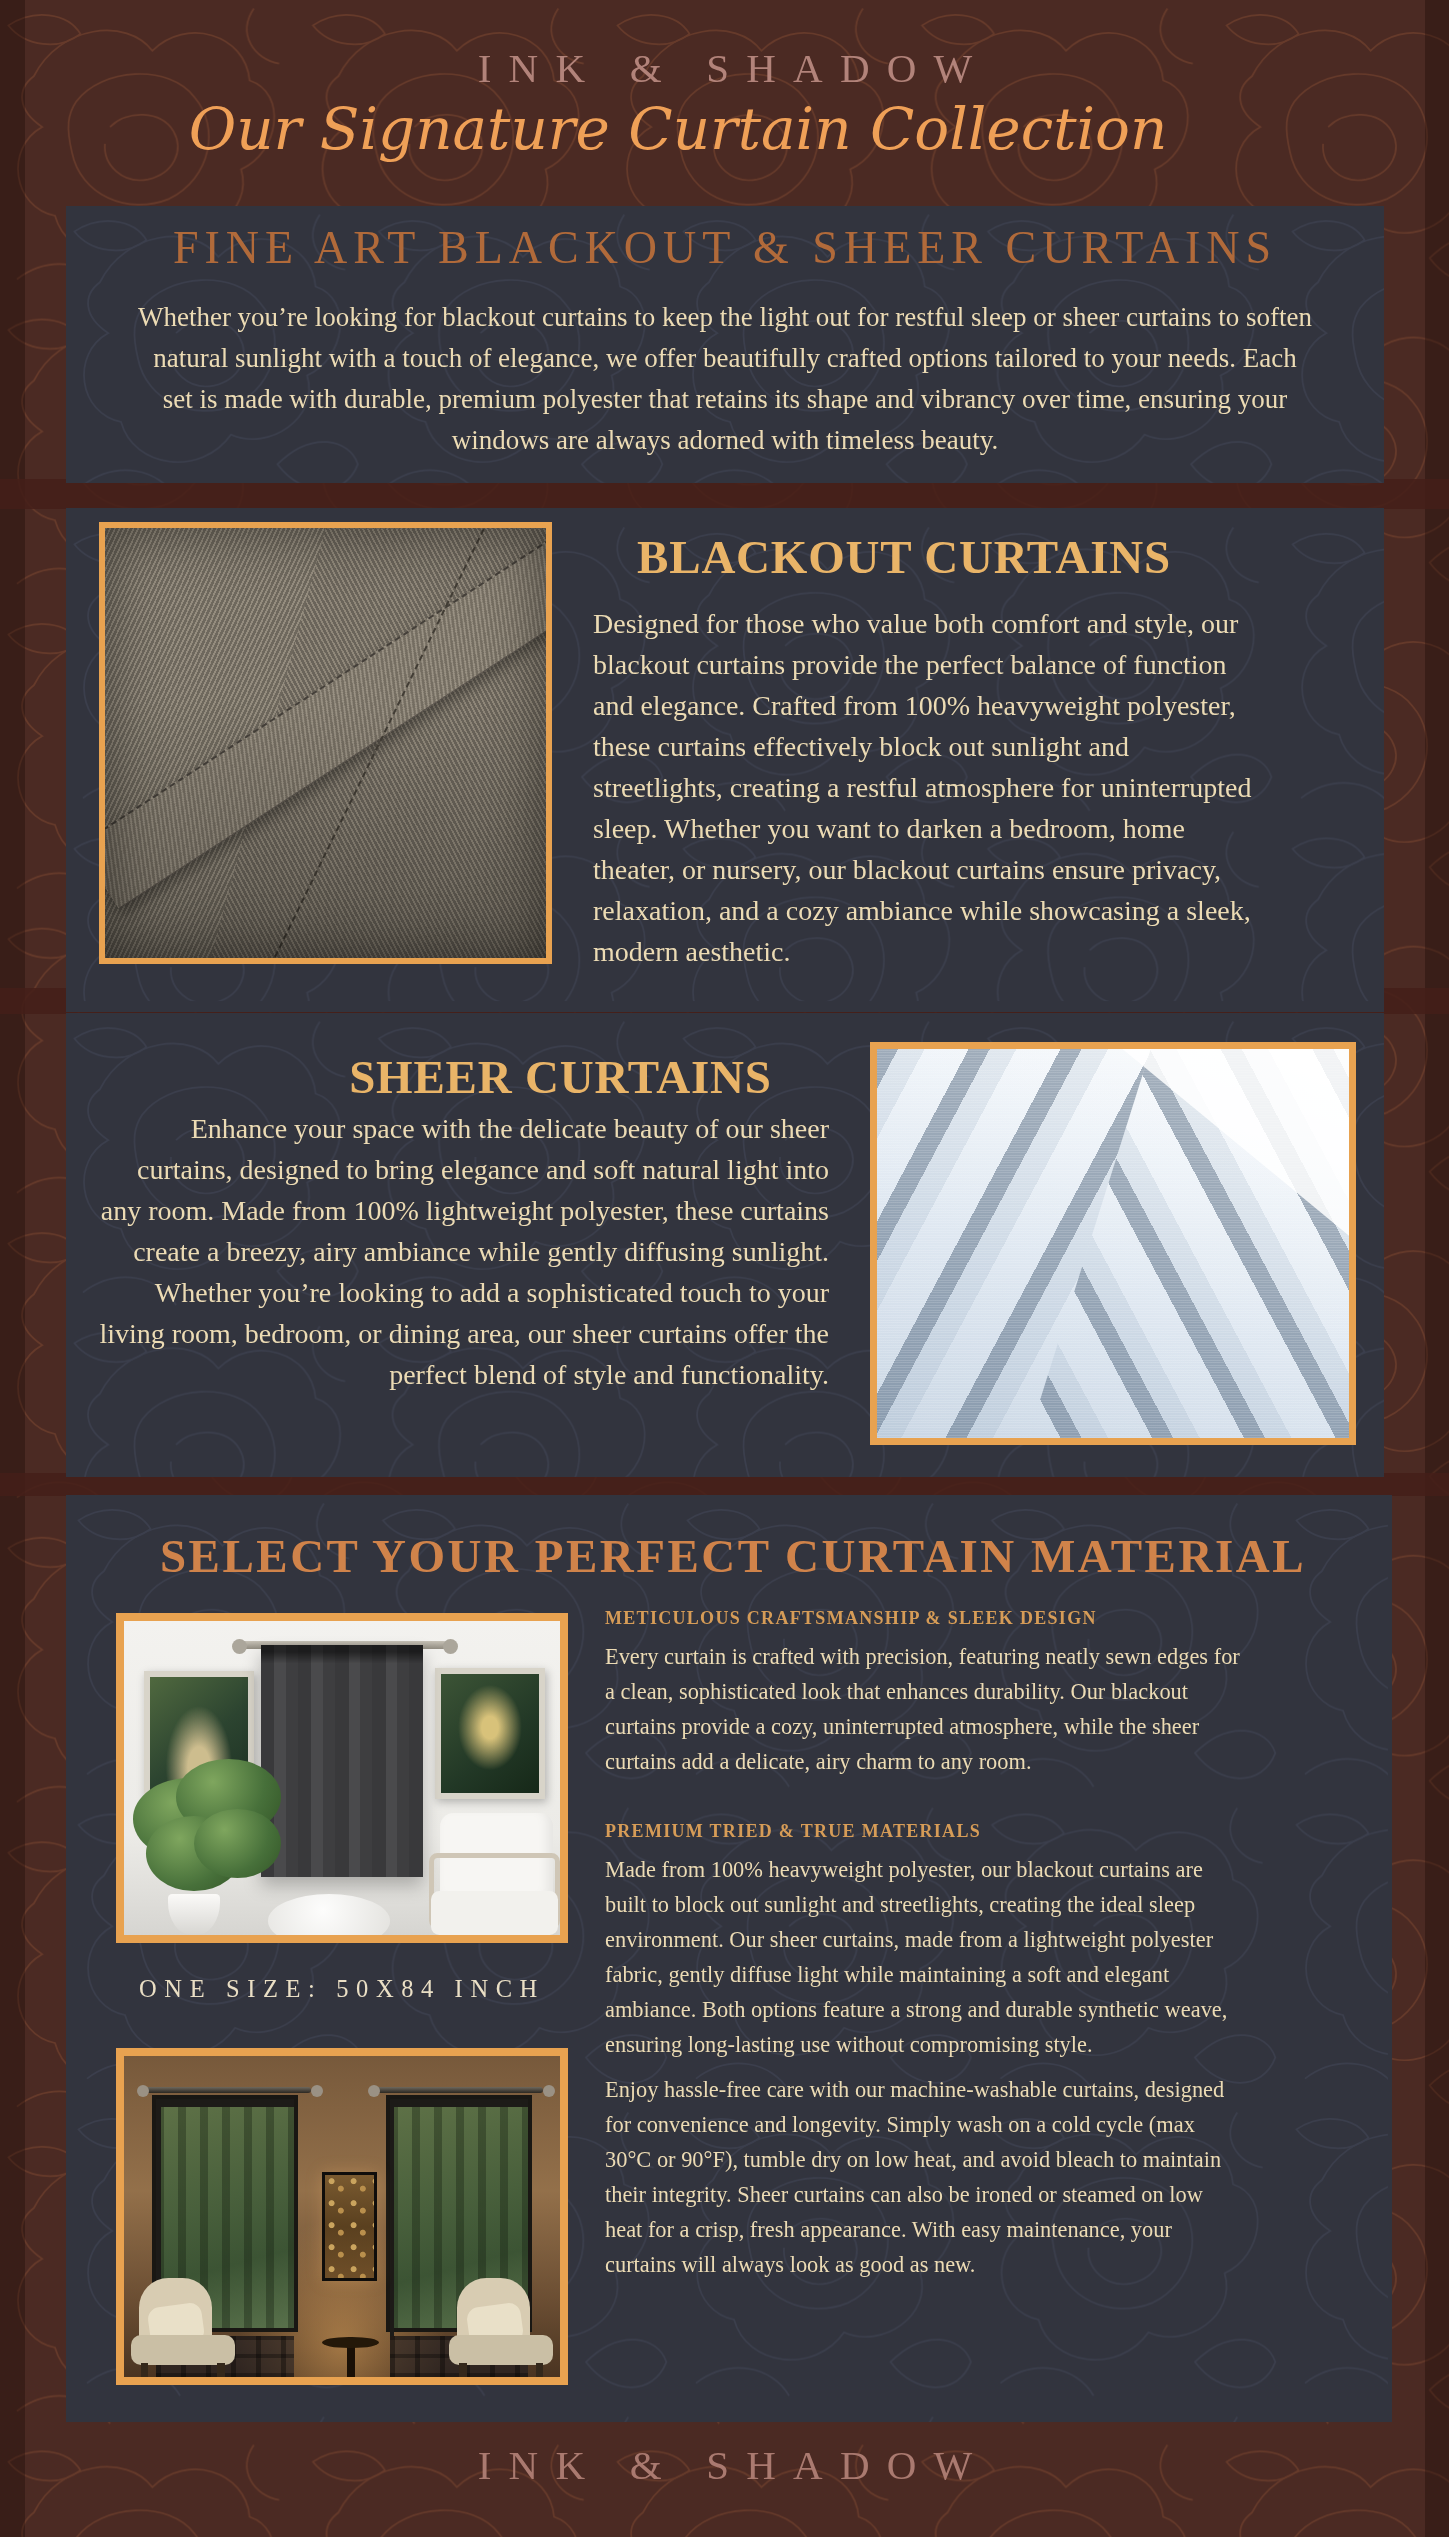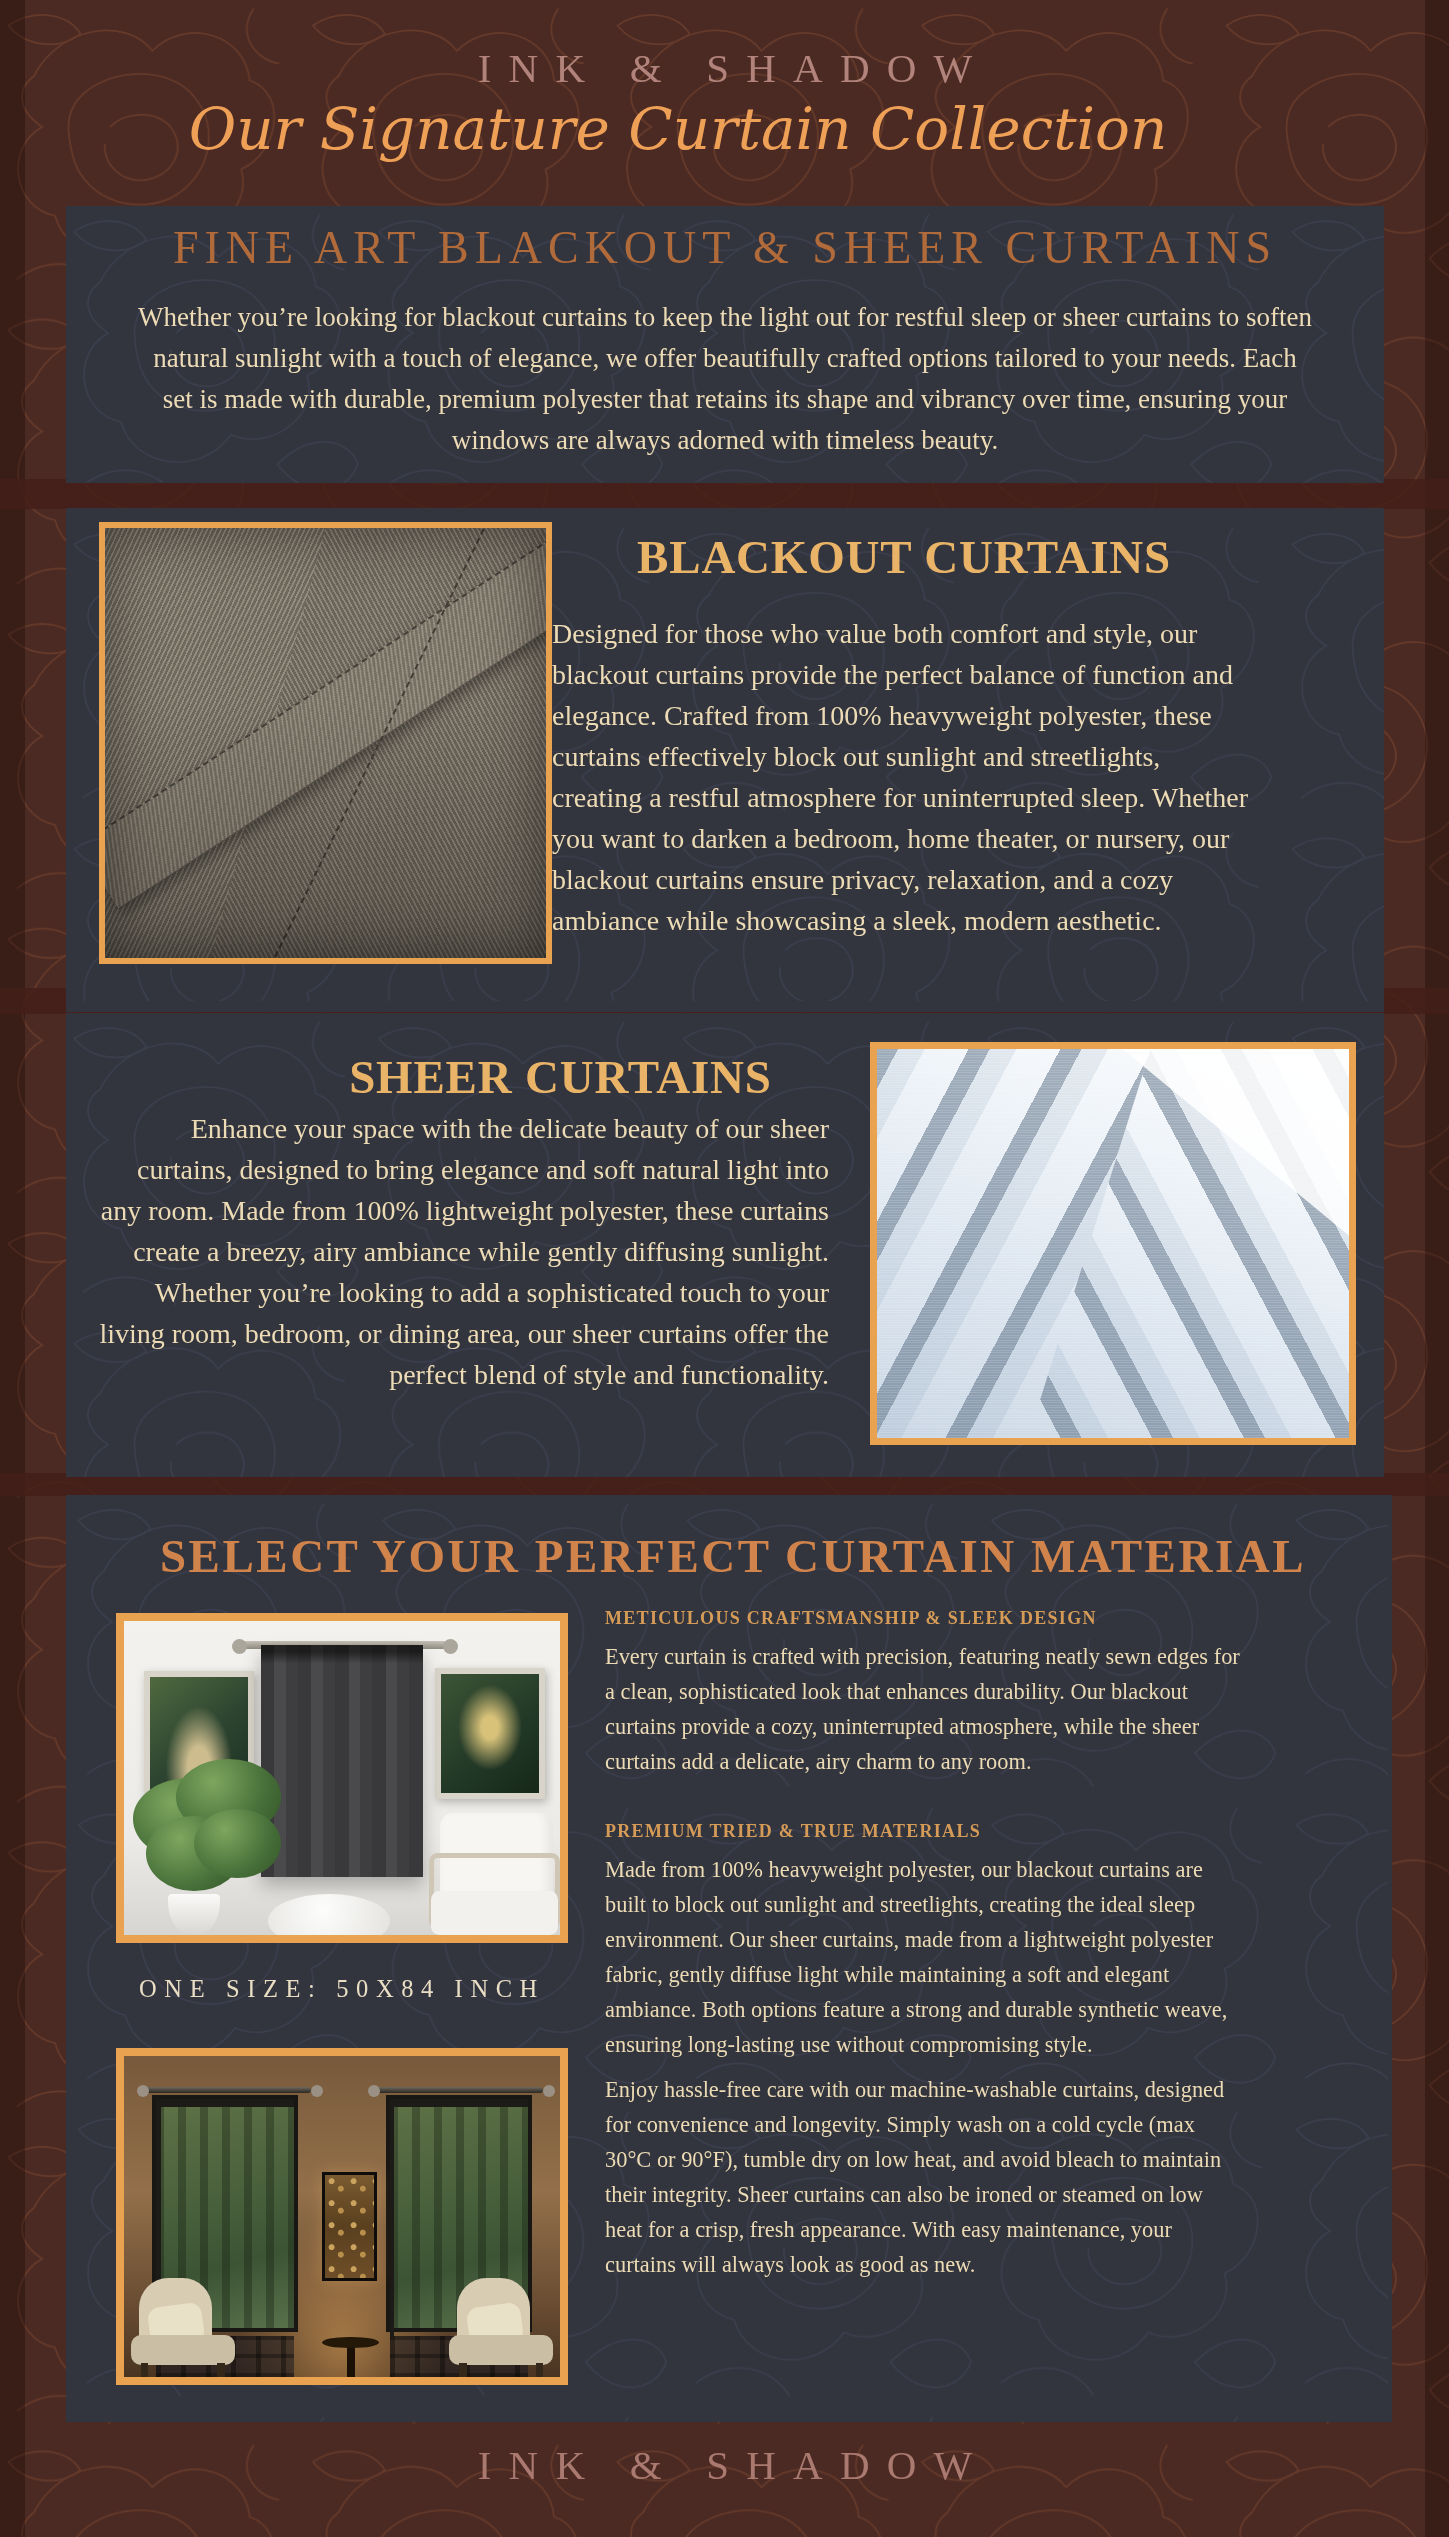--- a/index.html
+++ b/index.html
@@ -51,21 +51,21 @@
   }
   .intro-body{
     position:absolute;top:91px;left:71px;width:1176px;text-align:center;
     font-size:27px;line-height:41px;color:#ecdbb4;
   }
   .big-title{font-size:47px;font-weight:600;letter-spacing:0.8px;color:#e9b468;}
   .body-text{font-size:28px;line-height:41px;color:#ecdbb4;}
 
   .blk-col{position:absolute;left:486px;top:22px;width:704px;}
   .blk-title{text-align:center;}
-  .blk-body{margin-top:29px;}
+  .blk-body{margin-top:19px;padding-left:41px;}
 
   .shr-col{position:absolute;left:25px;top:37px;width:738px;}
   .shr-title{margin-left:203px;width:533px;text-align:center;}
   .shr-body{margin-top:4px;text-align:right;line-height:41px;}
 
   .mat-title{
     position:absolute;top:34px;left:0;width:100%;text-align:center;
     font-size:47px;font-weight:600;letter-spacing:2.5px;color:#d0834a;
   }
   .mat-right{position:absolute;left:531px;top:113px;width:638px;}

